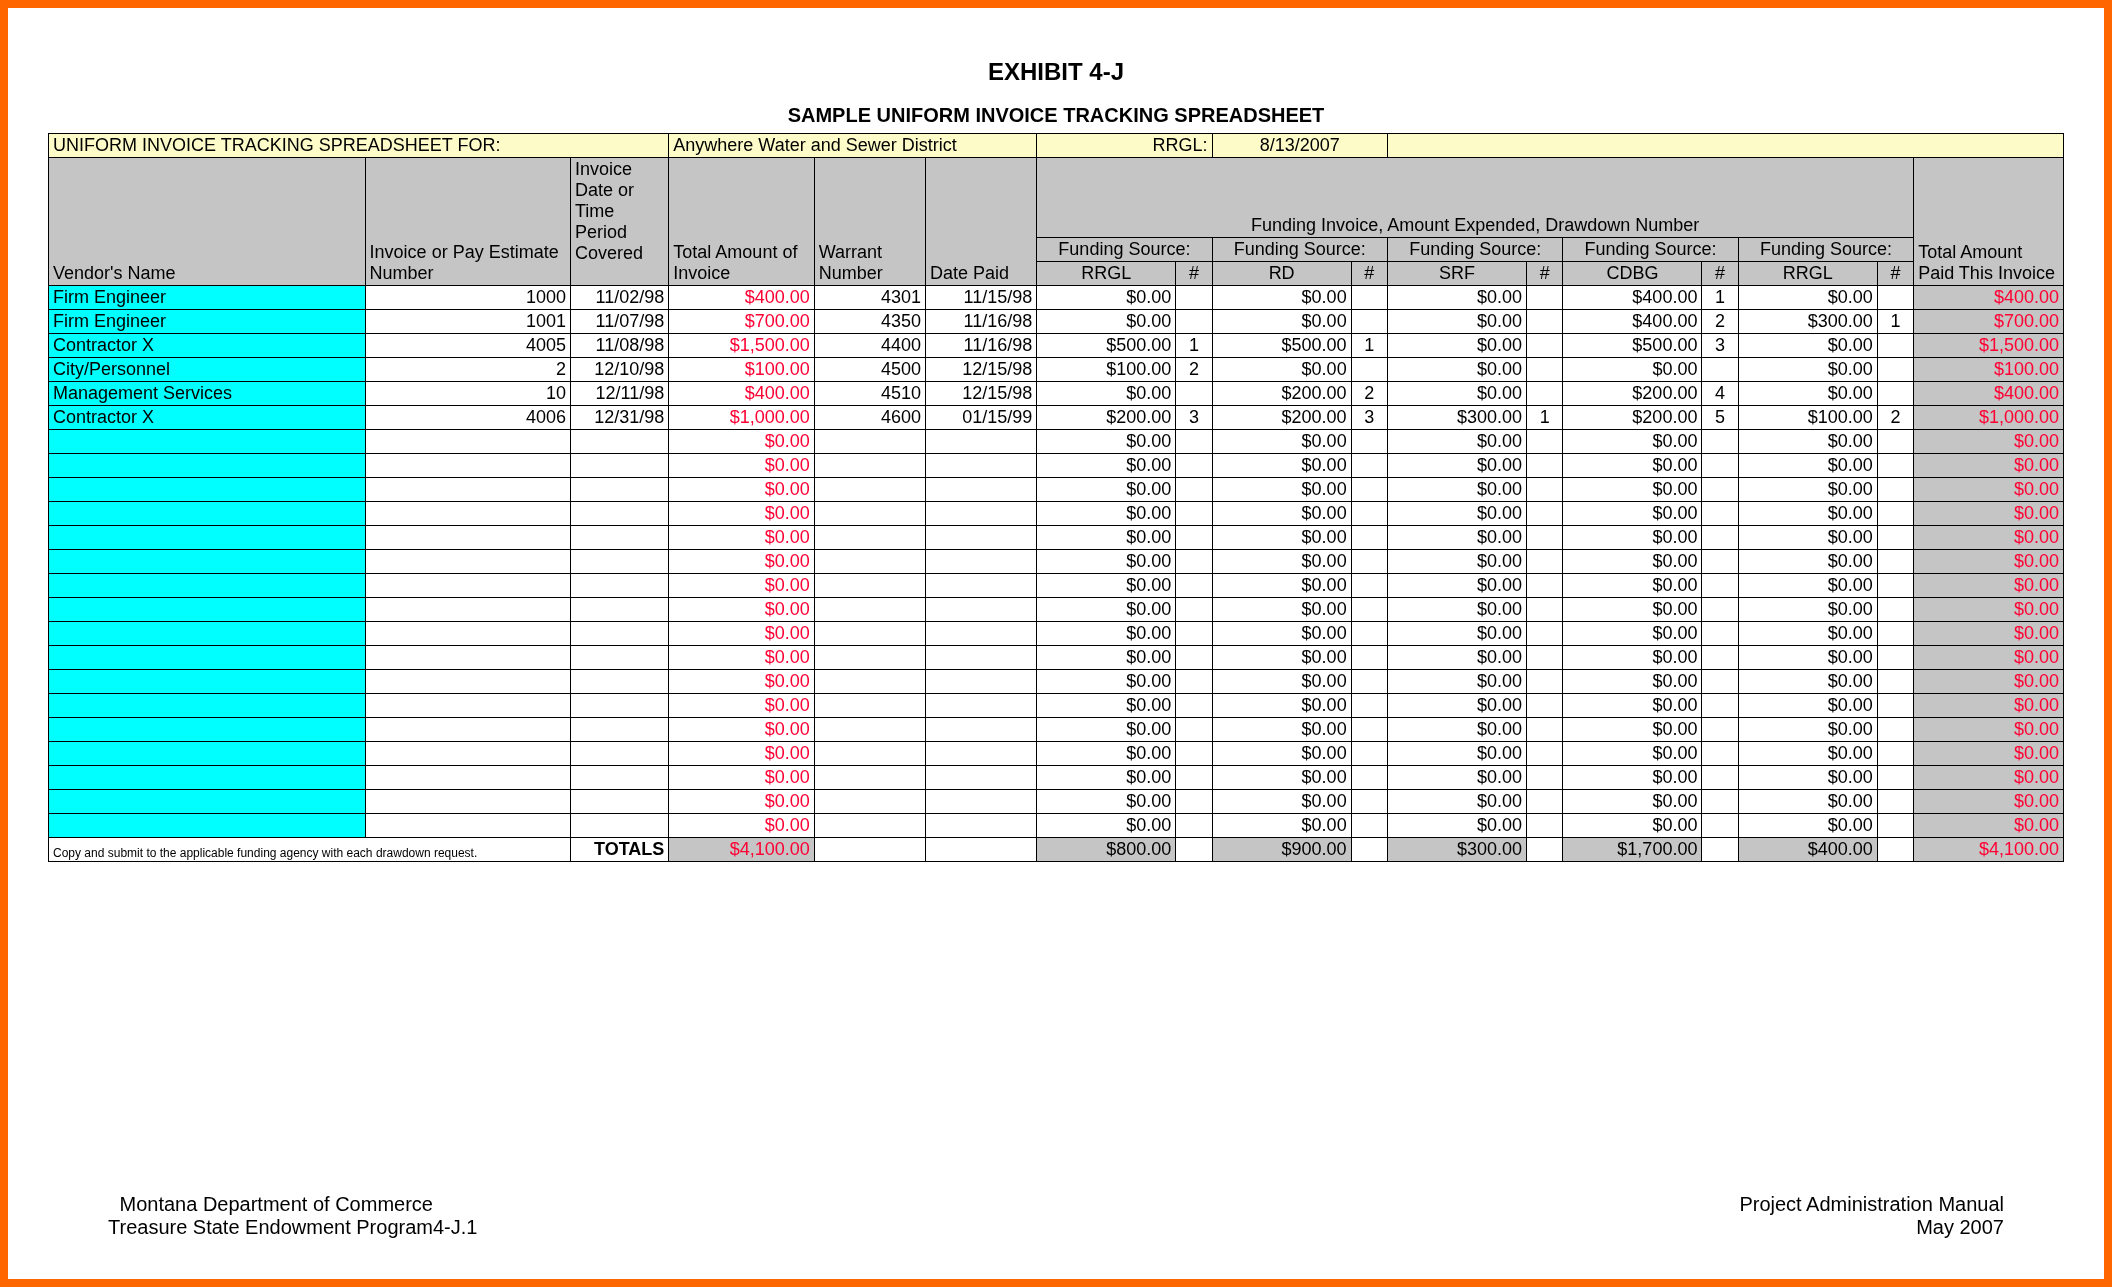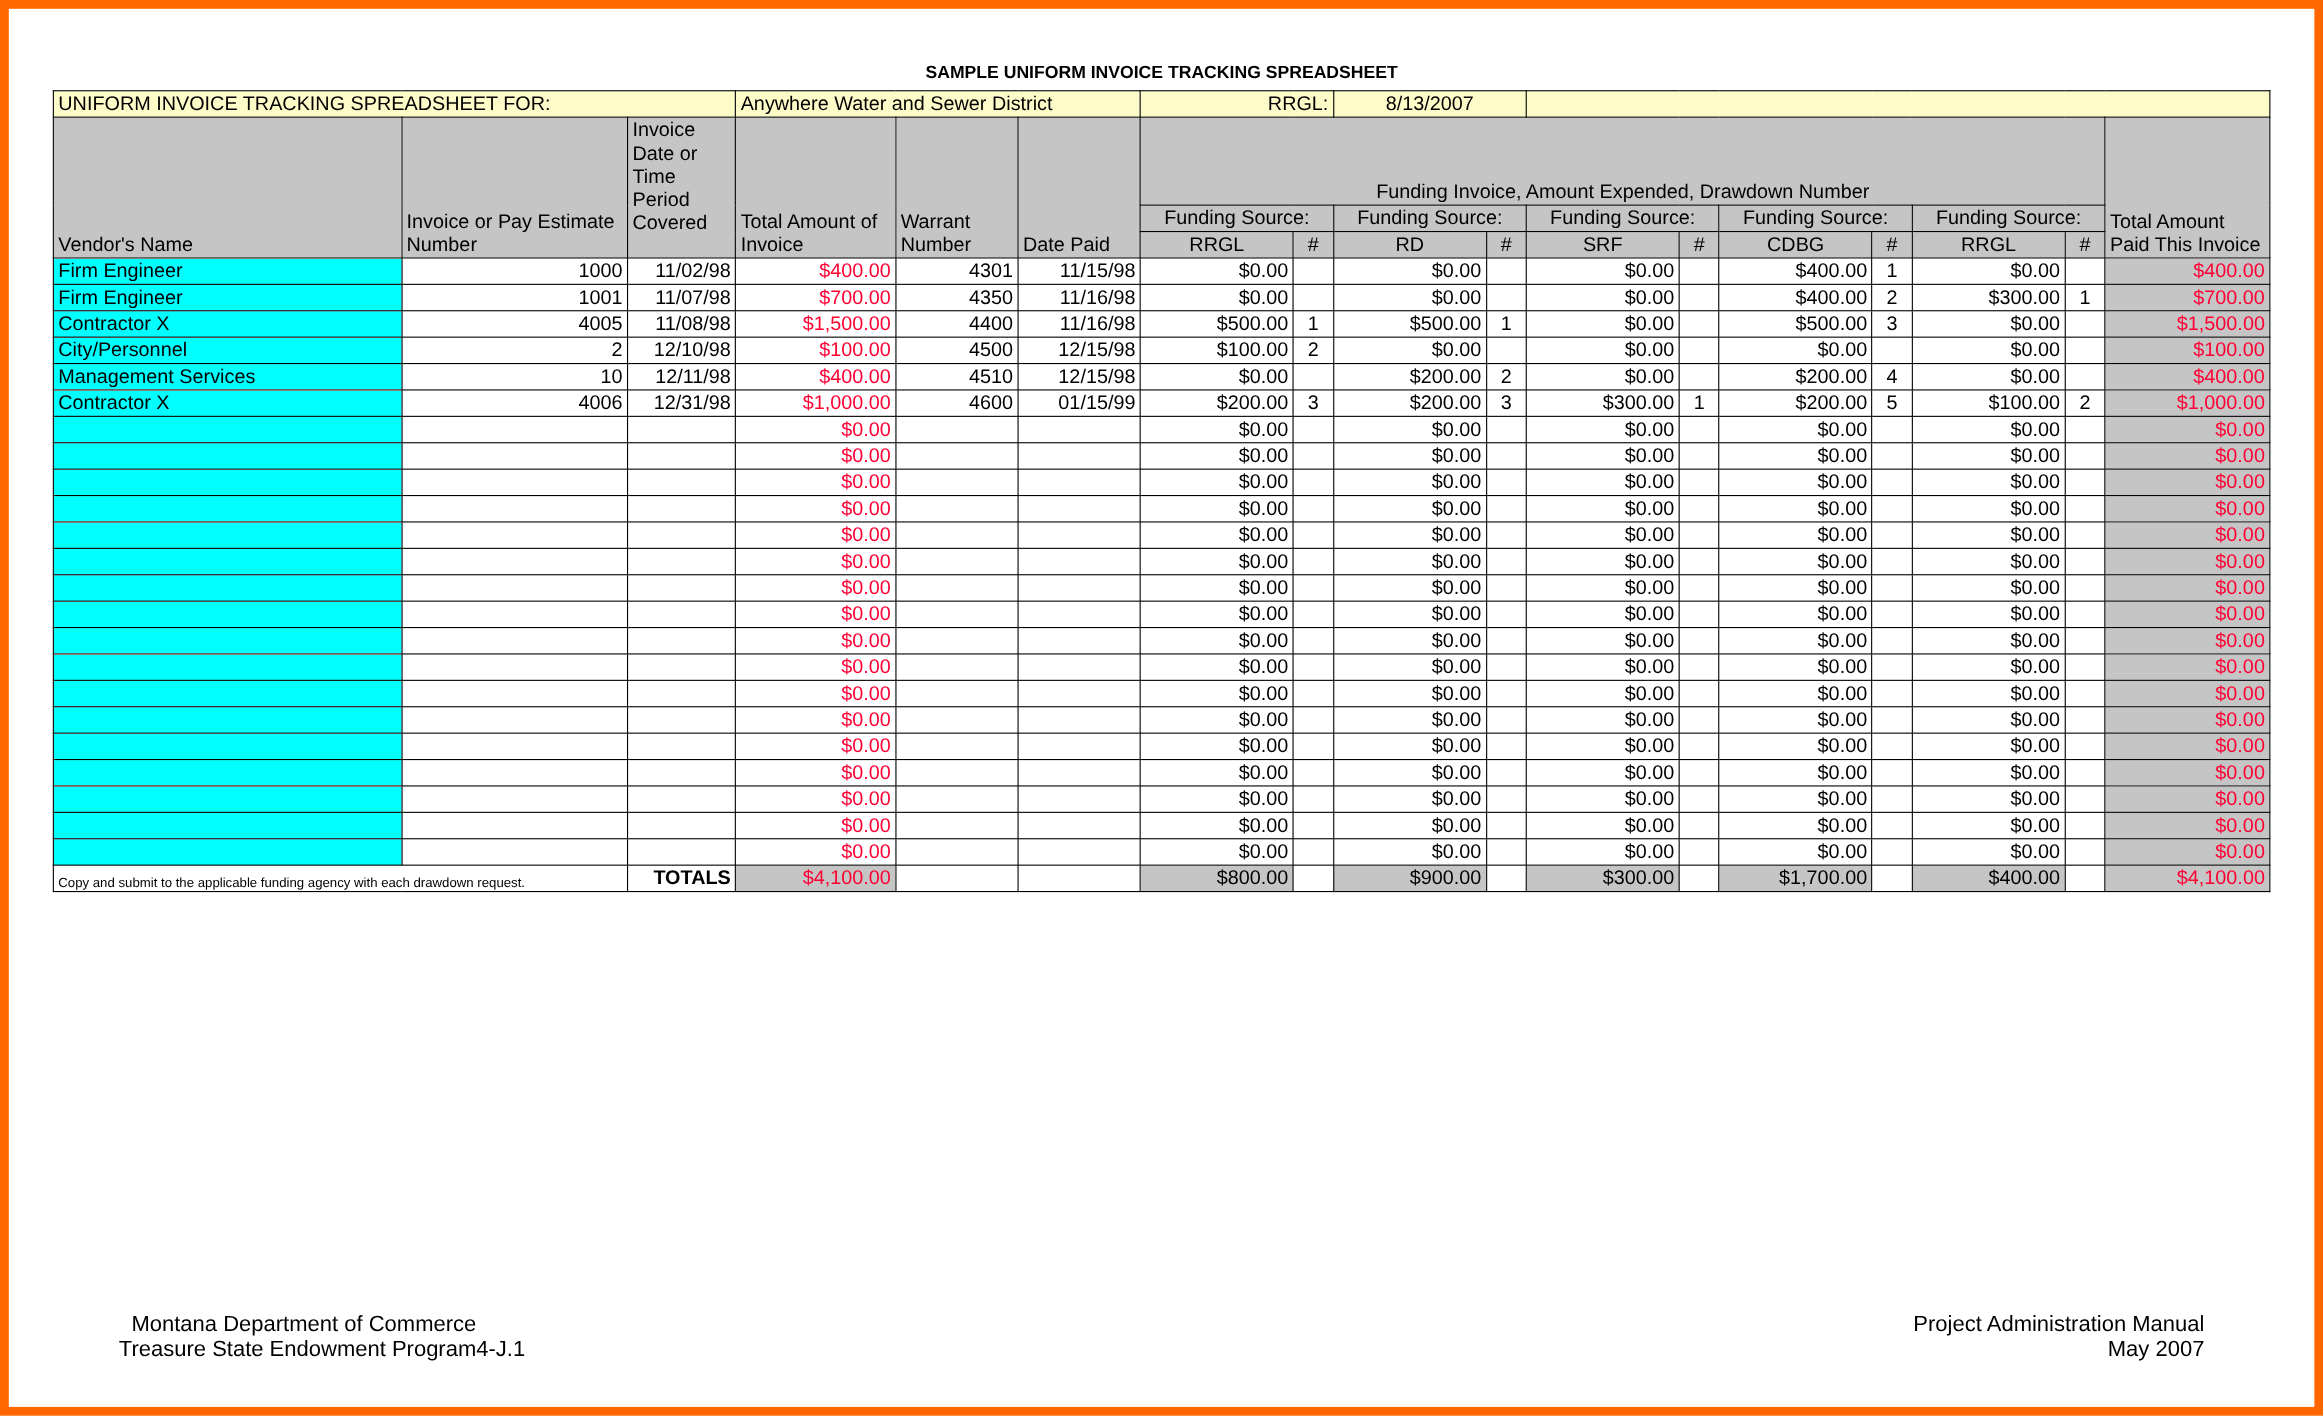--- a/index.html
+++ b/index.html
@@ -17,21 +17,21 @@
   }
   .exhibit-title {
     text-align: center;
     font-weight: bold;
     font-size: 24px;
     margin-bottom: 18px;
   }
   .sheet-title {
     text-align: center;
     font-weight: bold;
-    font-size: 16px;
+    font-size: 20px;
     margin-bottom: 6px;
   }
   table.sheet {
     border-collapse: collapse;
     width: 100%;
     font-size: 18px;
     table-layout: fixed;
   }
   table.sheet td, table.sheet th {
     border: 1px solid #000;
@@ -73,20 +73,21 @@
   col.paid   { width: 5.2%; }
   col.fs     { width: 6.5%; }
   col.num    { width: 1.7%; }
   col.total  { width: 7.0%; }
 </style>
 </head>
 <body>
 
 <div class="frame">
 
+  <div class="exhibit-title">EXHIBIT 4-J</div>
   <div class="sheet-title">SAMPLE UNIFORM INVOICE TRACKING SPREADSHEET</div>
 
   <table class="sheet">
     <colgroup>
       <col class="vendor">
         <col class="inv">
         <col class="date">
         <col class="amt">
         <col class="warr">
         <col class="paid">

